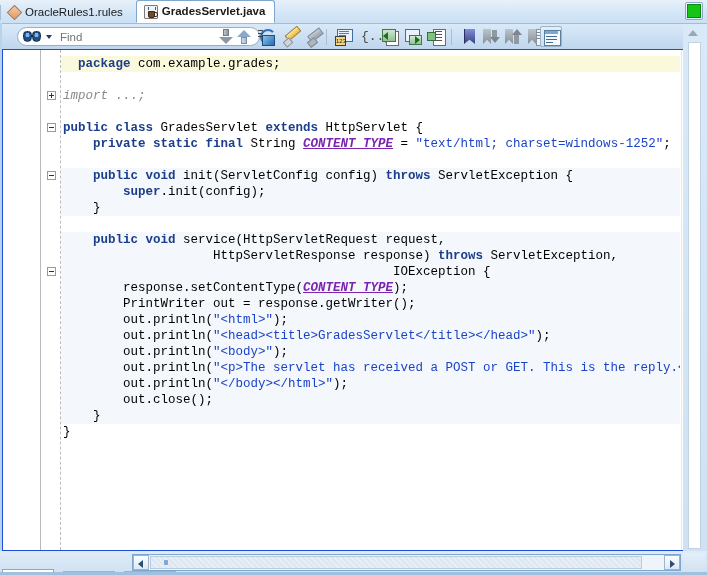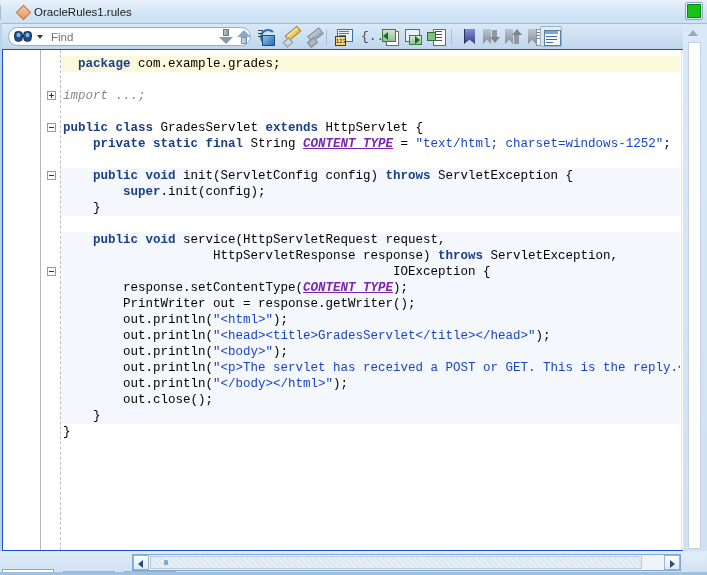--- a/index.html
+++ b/index.html
@@ -121,21 +121,21 @@
   }
 
   
   #toolbar {
     position: absolute; left: 0; top: 23px; width: 707px; height: 26px;
     background: linear-gradient(to bottom, #d9e9f8 0%, #cde0f3 50%, #bfd6ee 100%);
     border-top: 1px solid #9ebdd8;
     box-sizing: border-box;
   }
   #findbox {
-    position: absolute; left: 8px; top: 3px;
+    position: absolute; left: 17px; top: 3px;
     width: 243px; height: 19px;
     background: #ffffff;
     border: 1px solid #9aaebf;
     border-radius: 10px;
     box-sizing: border-box;
     display: flex; align-items: center;
   }
   #bino {
     position: relative;
     width: 20px; height: 13px; margin-left: 5px; flex: 0 0 20px;
@@ -399,26 +399,32 @@
 </style>
 </head>
 <body>
 
 <div id="window">
 
   <div id="tabstrip">
     <div id="tabstrip-inner">
 
 
-      <div class="tab sep" style="padding-left:17px;">
+      <div class="tab sep" style="padding-left:8px;">
         <span class="ico-rules"></span>
         <span class="tab-label">OracleRules1.rules</span>
       </div>
 
 
+      <div class="tab active" style="margin-left:4px;">
+        <span class="ico-java">
+            <span class="steam"></span>
+          </span>
+        <span class="tab-label">GradesServlet.java</span>
+      </div>
 
     </div>
 
     <div id="tab-overflow">
       <span class="caret"></span>
     </div>
   </div>
 
   <div id="toolbar">
 

